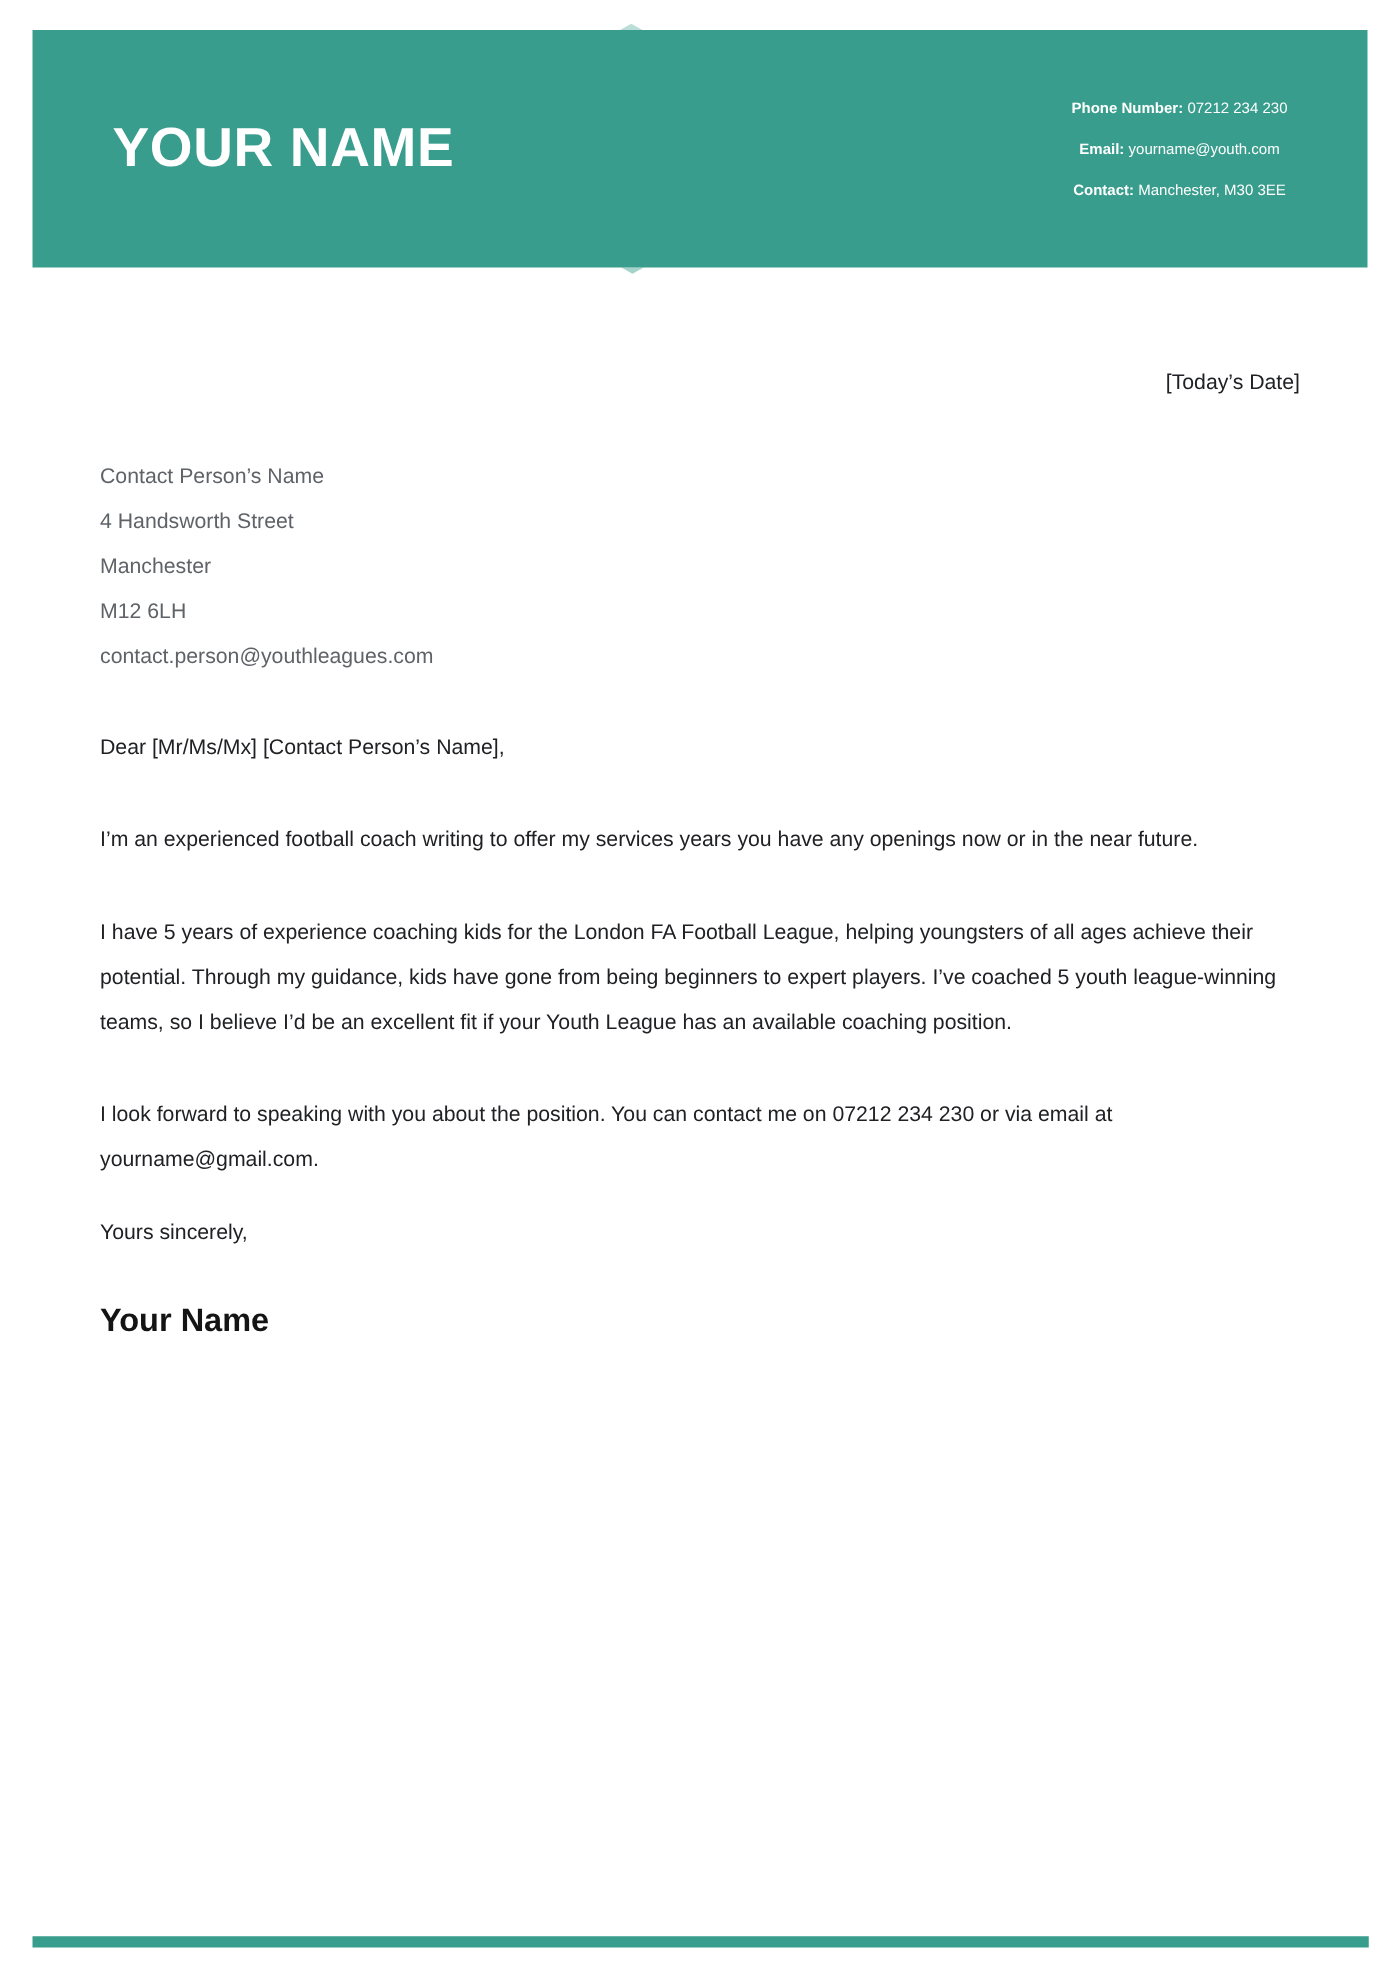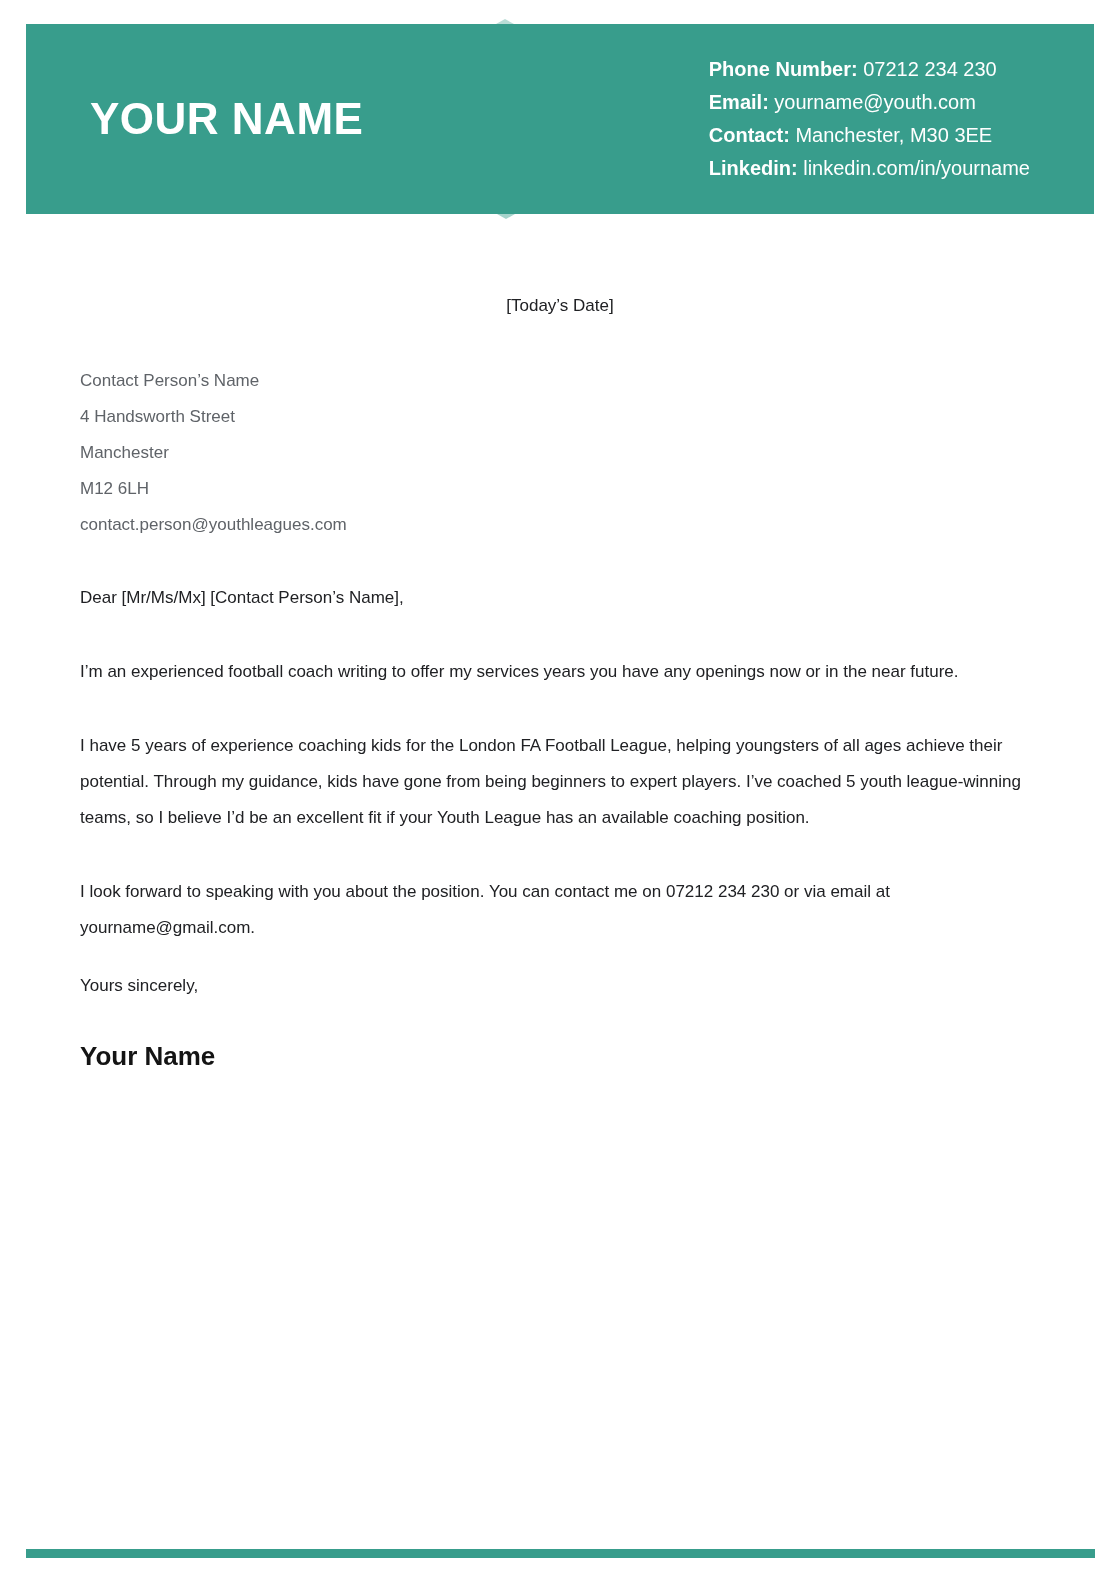--- a/index.html
+++ b/index.html
@@ -28,23 +28,23 @@
     padding: 0 64px;
     color: #ffffff;
   }
   .candidate-name {
     font-size: 44px;
     font-weight: bold;
     letter-spacing: 0.5px;
     white-space: nowrap;
   }
   .contact-block {
-    font-size: 20px;
+    font-size: 12px;
     line-height: 33px;
-    text-align: left;
+    text-align: center;
   }
   .contact-block .lbl { font-weight: bold; }
 
   
   .fold-top {
     position: absolute;
     left: 496px;
     top: 19px;
     width: 0; height: 0;
     border-left: 9px solid transparent;
@@ -66,21 +66,21 @@
     position: absolute;
     left: 0;
     top: 214px;
     width: 1120px;
     padding: 0 80px;
     font-size: 17px;
     line-height: 36px;
   }
   .date {
     margin-top: 74px;
-    text-align: center;
+    text-align: right;
   }
   .recipient {
     margin-top: 39px;
     color: #5f6368;
   }
   .salutation { margin-top: 37px; }
   .para { margin: 38px 0 0 0; }
   .closing { margin-top: 22px; }
   .signature {
     margin-top: 32px;
@@ -111,24 +111,20 @@
       <span>07212 234 230</span>
     </div>
     <div>
       <span class="lbl">Email:</span>
       <span>yourname@youth.com</span>
     </div>
     <div>
       <span class="lbl">Contact:</span>
       <span>Manchester, M30 3EE</span>
     </div>
-    <div>
-      <span class="lbl">Linkedin:</span>
-      <span>linkedin.com/in/yourname</span>
-    </div>
   </div>
 </header>
 <div class="fold-top"></div>
 <div class="fold-bottom"></div>
 
 <main class="letter">
   <div class="date">[Today’s Date]</div>
 
   <div class="recipient">
     <div>Contact Person’s Name</div>

